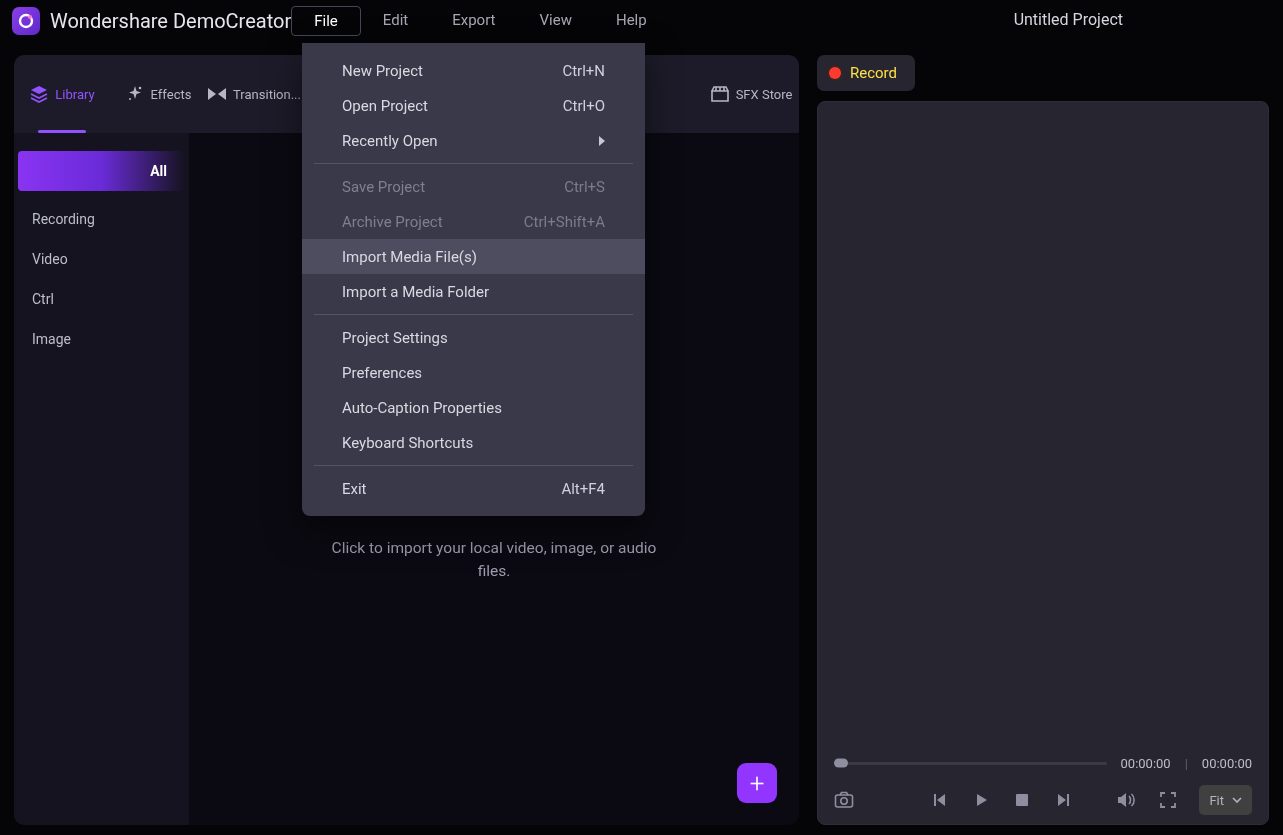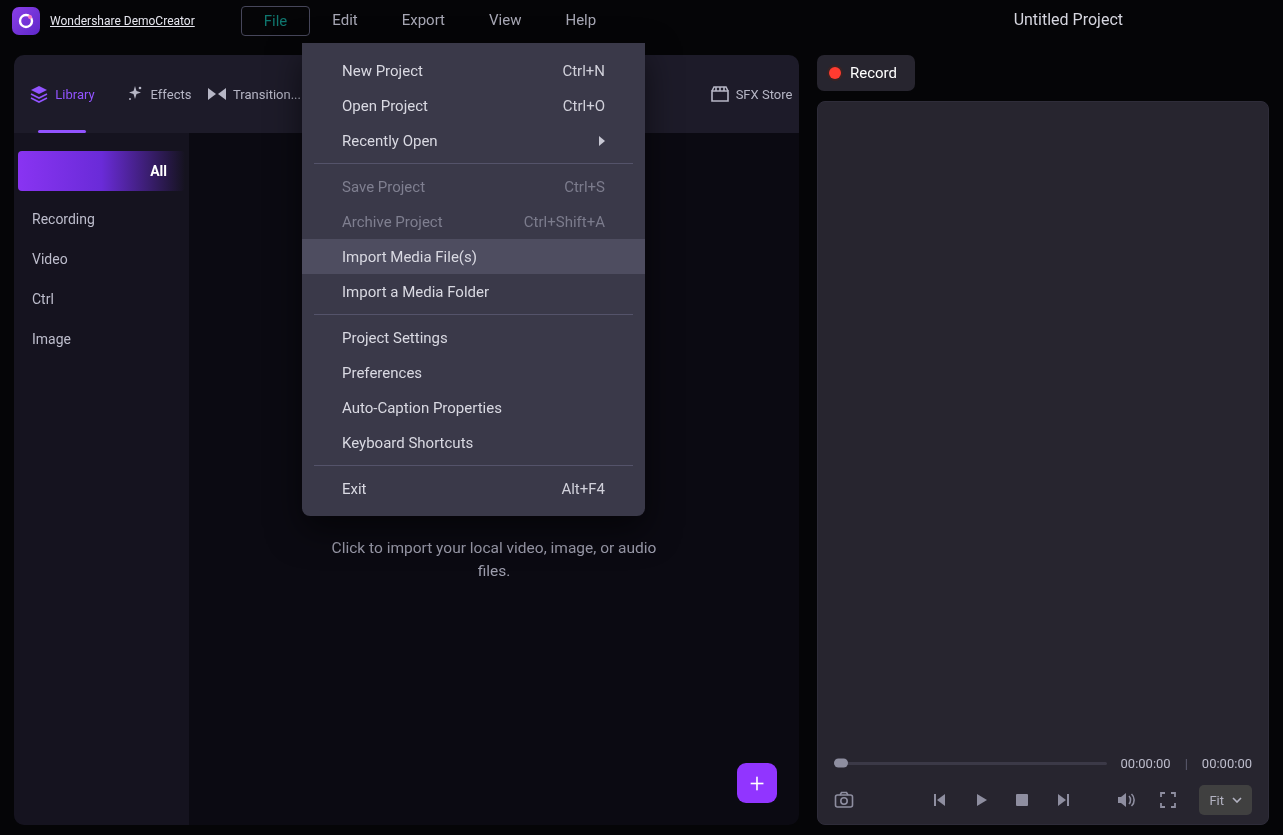--- a/index.html
+++ b/index.html
@@ -14,29 +14,29 @@
     position: relative;
   }
   .app-logo {
     width: 28px; height: 28px;
     border-radius: 7px;
     background: linear-gradient(135deg,#8b3fe8,#5e28c9);
     display: flex; align-items: center; justify-content: center;
     margin-right: 10px;
     color: #fff; font-weight: 700;
   }
-  .app-title { color: #e6e6ee; font-size: 12px; margin-right: 46px; white-space: nowrap; text-decoration: underline; }
+  .app-title { color: #e6e6ee; font-size: 20px; white-space: nowrap; }
   .menu-items { display: flex; gap: 0; }
   .menu-item {
     padding: 5px 22px;
     color: #a7a7b4;
     cursor: pointer;
   }
   .menu-item.active {
-    color: #0f766e;
+    color: #ffffff;
     border: 1px solid #46465a;
     border-radius: 4px;
   }
   .project-title {
     position: absolute;
     right: 160px;
     top: 10px;
     color: #d6d6df;
     font-size: 16px;
   }
@@ -171,21 +171,21 @@
     display: flex; flex-direction: column;
     gap: 10px;
   }
   .record-btn {
     align-self: flex-start;
     height: 36px;
     padding: 0 18px 0 12px;
     background: #27252f;
     border-radius: 7px;
     display: flex; align-items: center; gap: 9px;
-    color: #ffffff;
+    color: #fde047;
     font-size: 15px;
     cursor: pointer;
     justify-content: space-between;
   }
   .rec-dot {
     width: 12px; height: 12px; border-radius: 50%;
     background: #ff3b30;
     box-shadow: 0 0 0 2px #3a2324;
   }
   .preview-box {

